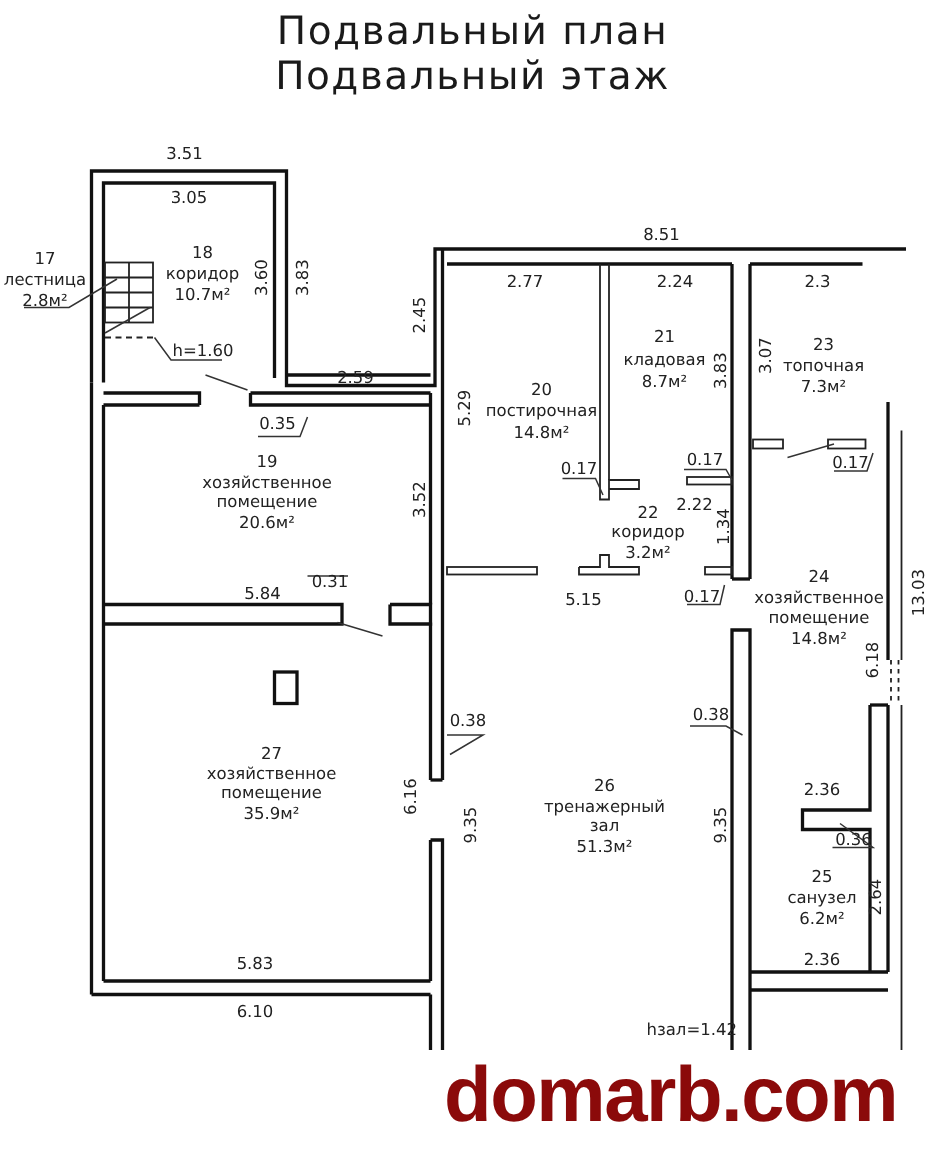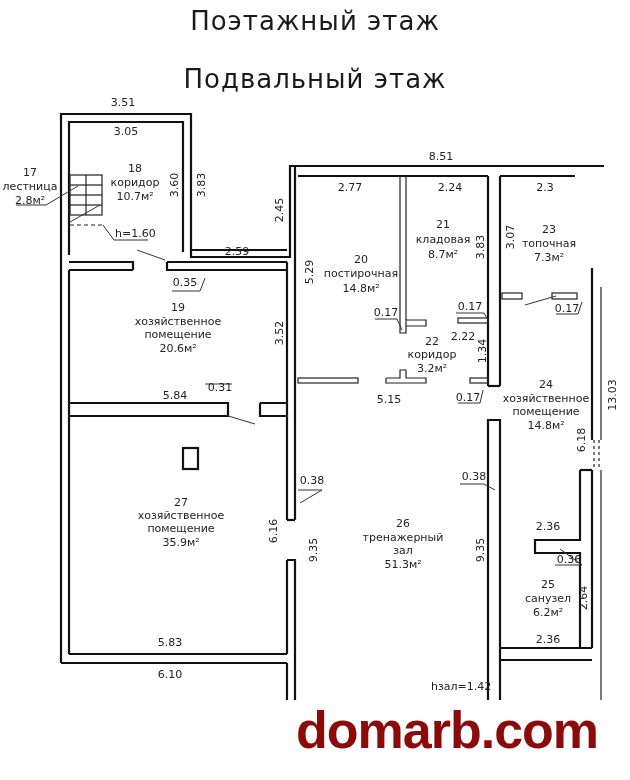--- a/index.html
+++ b/index.html
@@ -10,22 +10,22 @@
   .lbl { font-size: 11px; }
   .dim { font-size: 11px; }
   .wall { fill: none; stroke: #111; stroke-width: 2.2; }
   .thin { fill: none; stroke: #222; stroke-width: 1.2; }
   .lead { fill: none; stroke: #333; stroke-width: 1; }
   .watermark { position: absolute; left: 290px; top: 700px; font-family: "Liberation Sans", sans-serif; font-weight: bold; font-size: 52px; color: #8b0a0a; letter-spacing: -1px; background: #fff; padding: 0 6px; text-align: right; }
 </style>
 </head>
 <body>
 
-<div class="title" style="top:6px;">Поэтажный этаж</div>
-<div class="title" style="top:64px;">Подвальный этаж</div>
+<div class="title" style="top:6px;">Подвальный план</div>
+<div class="title" style="top:36px;">Подвальный этаж</div>
 
 <svg id="plan" width="630" height="780" viewBox="0 0 630 780">
 
   <g>
 
     <polyline class="wall" points="61,255 61,114 191,114 191,257 290,257 290,166 604,166"></polyline>
     <polyline class="wall" points="69,255 69,122 183,122 183,252"></polyline>
     <line class="wall" x1="191" y1="250" x2="287" y2="250"></line>
 
     <line class="wall" x1="61" y1="255" x2="61" y2="663"></line>

